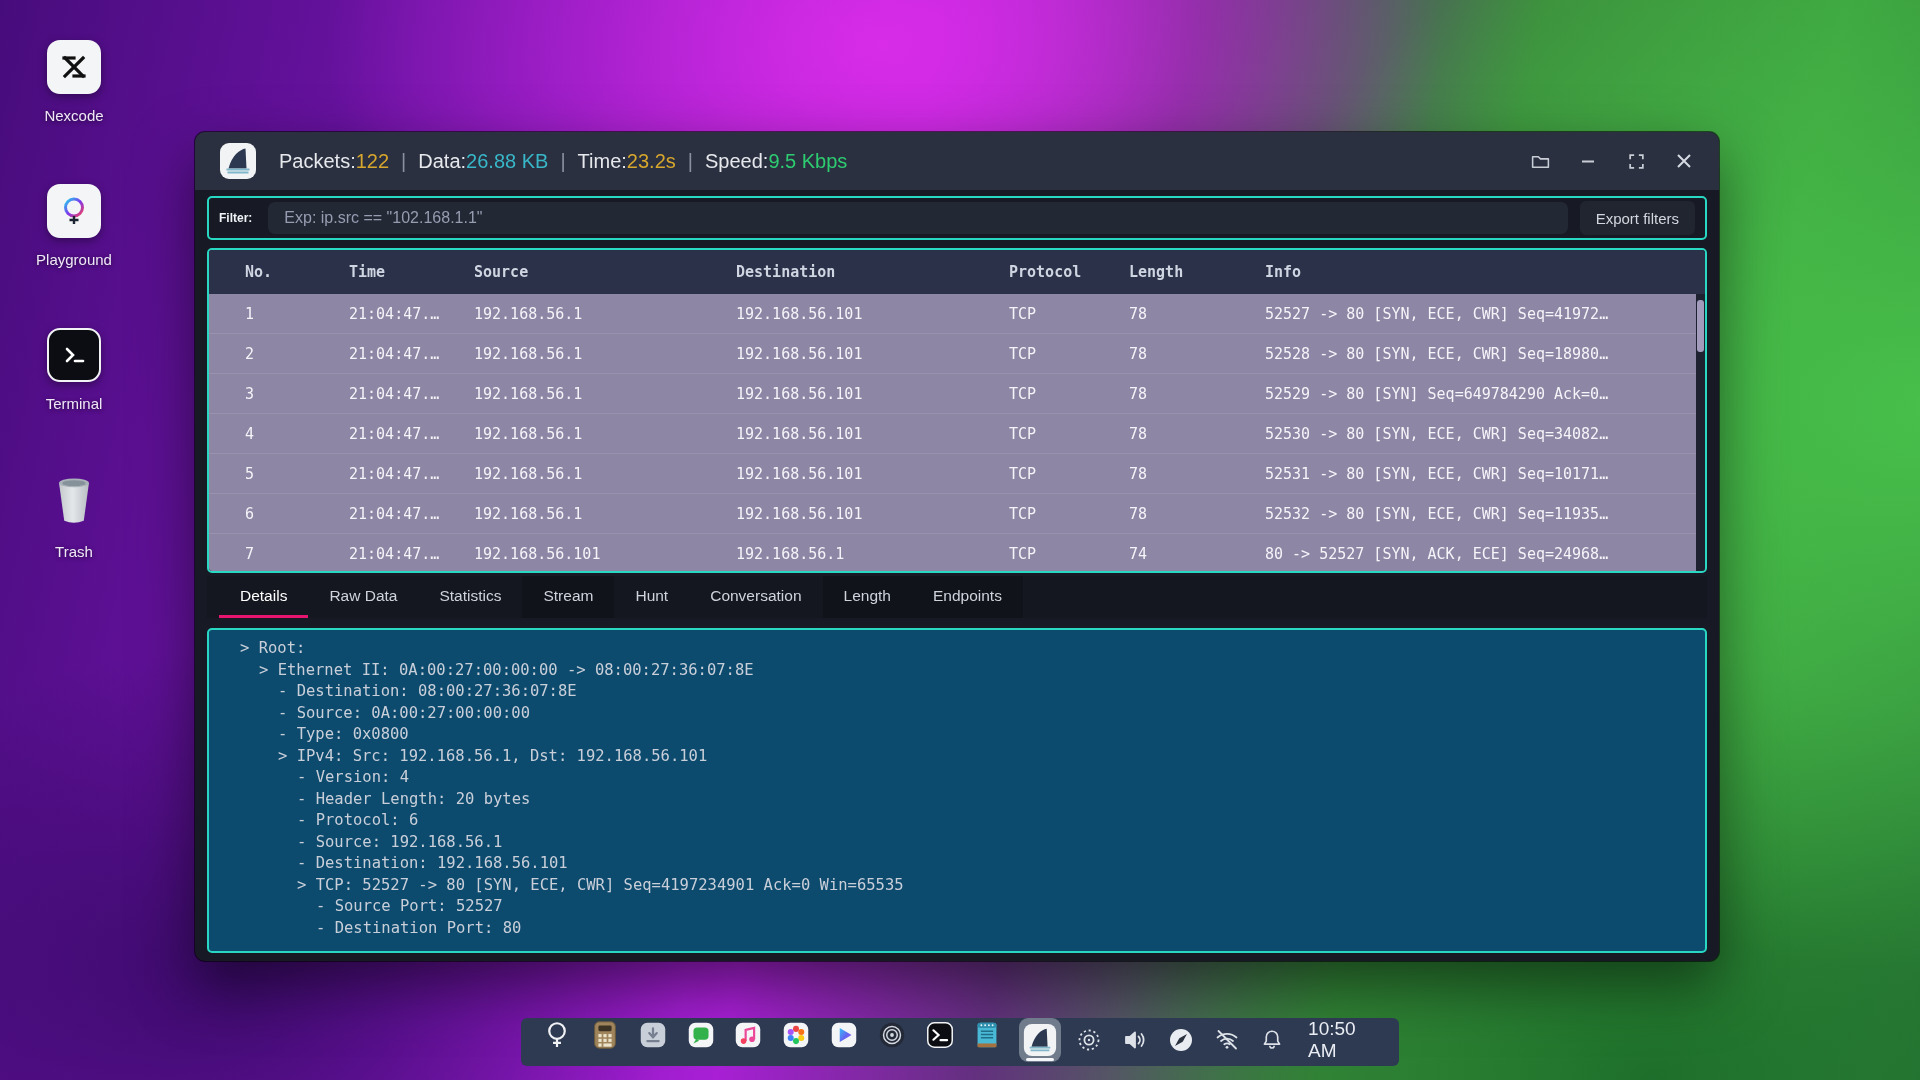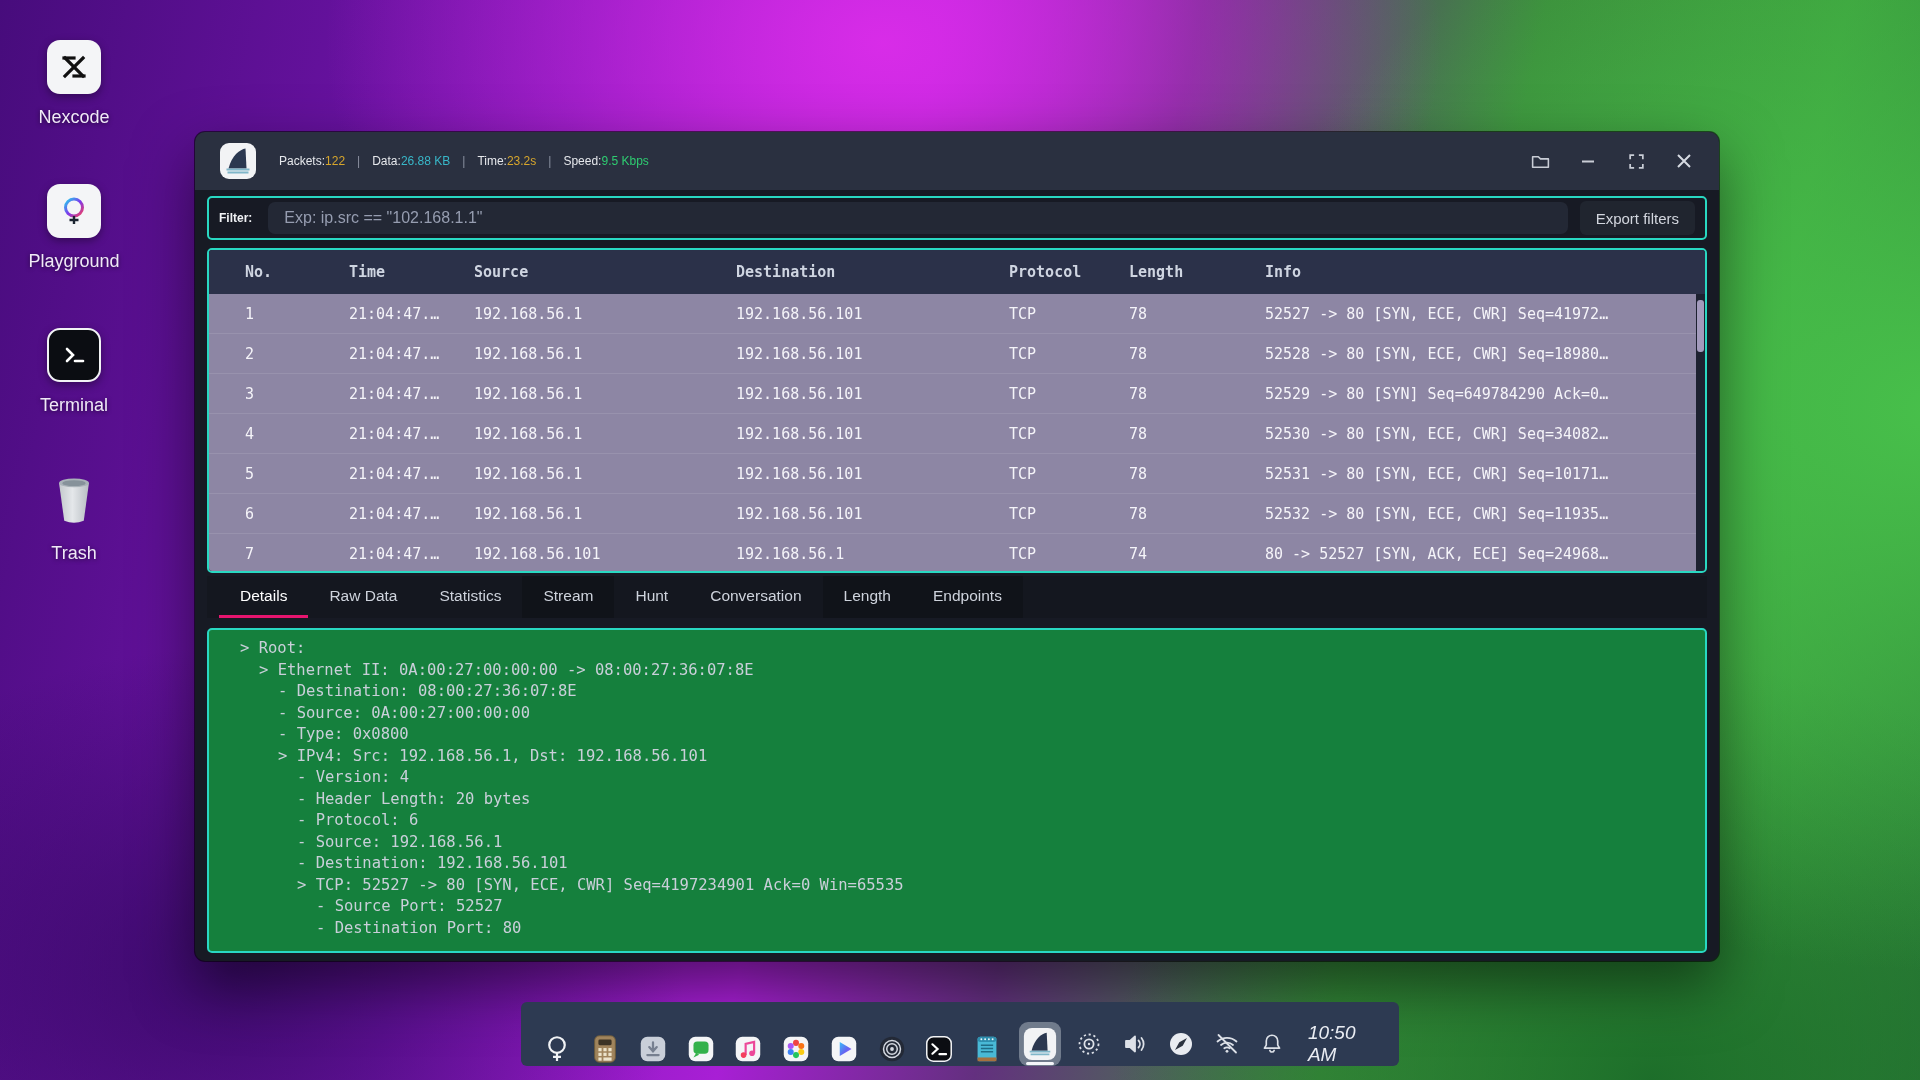--- a/index.html
+++ b/index.html
@@ -15,29 +15,29 @@
       radial-gradient(900px 700px at 86% 100%, rgba(26,105,40,.9), rgba(26,105,40,0) 60%),
       linear-gradient(102deg, #470c7c 0%, #7a15b4 28%, #a81fd5 44%, #63307f 56%, #3c8f3c 72%, #3da23e 86%, #2c7e38 100%);
   }
 
   
   .dicon { position:absolute; left:24px; width:100px; text-align:center; cursor:default; }
   .dtile { width:54px; height:54px; margin:0 auto; border-radius:13px; background:#f4f5f7;
            display:flex; align-items:center; justify-content:center; box-shadow:0 3px 8px rgba(0,0,0,.35); }
   .dtile.dark { background:#0b0d12; border:2.5px solid #f2f3f5; }
   .dtile.none { background:transparent; box-shadow:none; }
-  .dlabel { margin-top:13px; font-size:18px; color:#efe9f6; text-shadow:0 1px 4px rgba(0,0,0,.55); }
+  .dlabel { margin-top:13px; font-size:15px; color:#efe9f6; text-shadow:0 1px 4px rgba(0,0,0,.55); }
 
   
   .window { position:absolute; left:195px; top:132px; width:1524px; height:829px;
             background:#171a24; border-radius:10px; box-shadow:0 24px 60px rgba(0,0,0,.5), 0 0 0 1px rgba(0,0,0,.55);
             overflow:hidden; }
   .titlebar { height:58px; background:#2a3040; display:flex; align-items:center; padding:0 24px; }
   .app-icon { width:38px; height:38px; margin-right:22px; }
-  .stats { font-size:12px; color:#e6e8ec; display:flex; align-items:center; white-space:pre; }
+  .stats { font-size:20px; color:#e6e8ec; display:flex; align-items:center; white-space:pre; }
   .stat-label { color:#e6e8ec; }
   .stat-sep { color:#8a90a0; padding:0 12px; }
   .win-controls { margin-left:auto; display:flex; align-items:center; gap:26px; }
   .wc { width:22px; height:22px; display:flex; align-items:center; justify-content:center; cursor:pointer; }
 
   .wbody { padding:0 12px; }
   .tealbox { border:2px solid #29d8c2; border-radius:5px; }
 
   
   .filter-bar { margin-top:6px; height:44px; display:flex; align-items:center; padding:0 10px; }
@@ -61,27 +61,27 @@
   .scroll-thumb { position:absolute; right:1px; top:6px; width:7px; height:52px; background:#a39bbc; border-radius:3px; }
 
   
   .tabs { margin-top:3px; height:42px; display:flex; align-items:stretch; padding-left:12px; background:#14171f; }
   .tab { display:flex; align-items:center; padding:0 21px; font-size:15.5px; color:#ced3dc;
          border-bottom:3px solid transparent; cursor:pointer; }
   .tab.shaded { background:#101319; }
   .tab.active { color:#ffffff; border-bottom-color:#e6156f; }
 
   
-  .details-pane { margin-top:10px; height:325px; background:#15803d; padding:8px 10px 0 31px; overflow:hidden; }
+  .details-pane { margin-top:10px; height:325px; background:#0c4a6e; padding:8px 10px 0 31px; overflow:hidden; }
   .tree-line { font-family:"DejaVu Sans Mono",monospace; font-size:15.5px; line-height:21.5px;
                color:#c9cfd9; white-space:pre; cursor:default; }
 
   
-  .dock { position:absolute; left:50%; transform:translateX(-50%); bottom:14px; width:878px; height:64px;
-          background:#2d3a52; border-radius:6px; display:flex; align-items:flex-end; padding:0 20px; gap:15px;font-style:italic; }
+  .dock { position:absolute; left:50%; transform:translateX(-50%); bottom:14px; width:878px; height:48px;
+          background:#2d3a52; border-radius:6px; display:flex; align-items:flex-start; padding:0 20px; gap:15px; }
   .ditem { width:34px; height:34px; display:flex; align-items:center; justify-content:center; cursor:pointer; position:relative; }
   .ditem.active { width:44px; height:44px; background:rgba(224,228,236,.38); border-radius:9px; }
   .active-bar { position:absolute; bottom:1px; left:50%; transform:translateX(-50%); width:28px; height:3px;
                 background:#f4f6f9; border-radius:2px; }
   .tray { margin-left:auto; display:flex; align-items:center; gap:20px; }
   .titem { width:26px; height:26px; display:flex; align-items:center; justify-content:center; cursor:pointer; }
   .clock { font-size:19px; color:#eaedf3; margin-left:4px; cursor:pointer; }
 </style>
 </head>
 <body>

